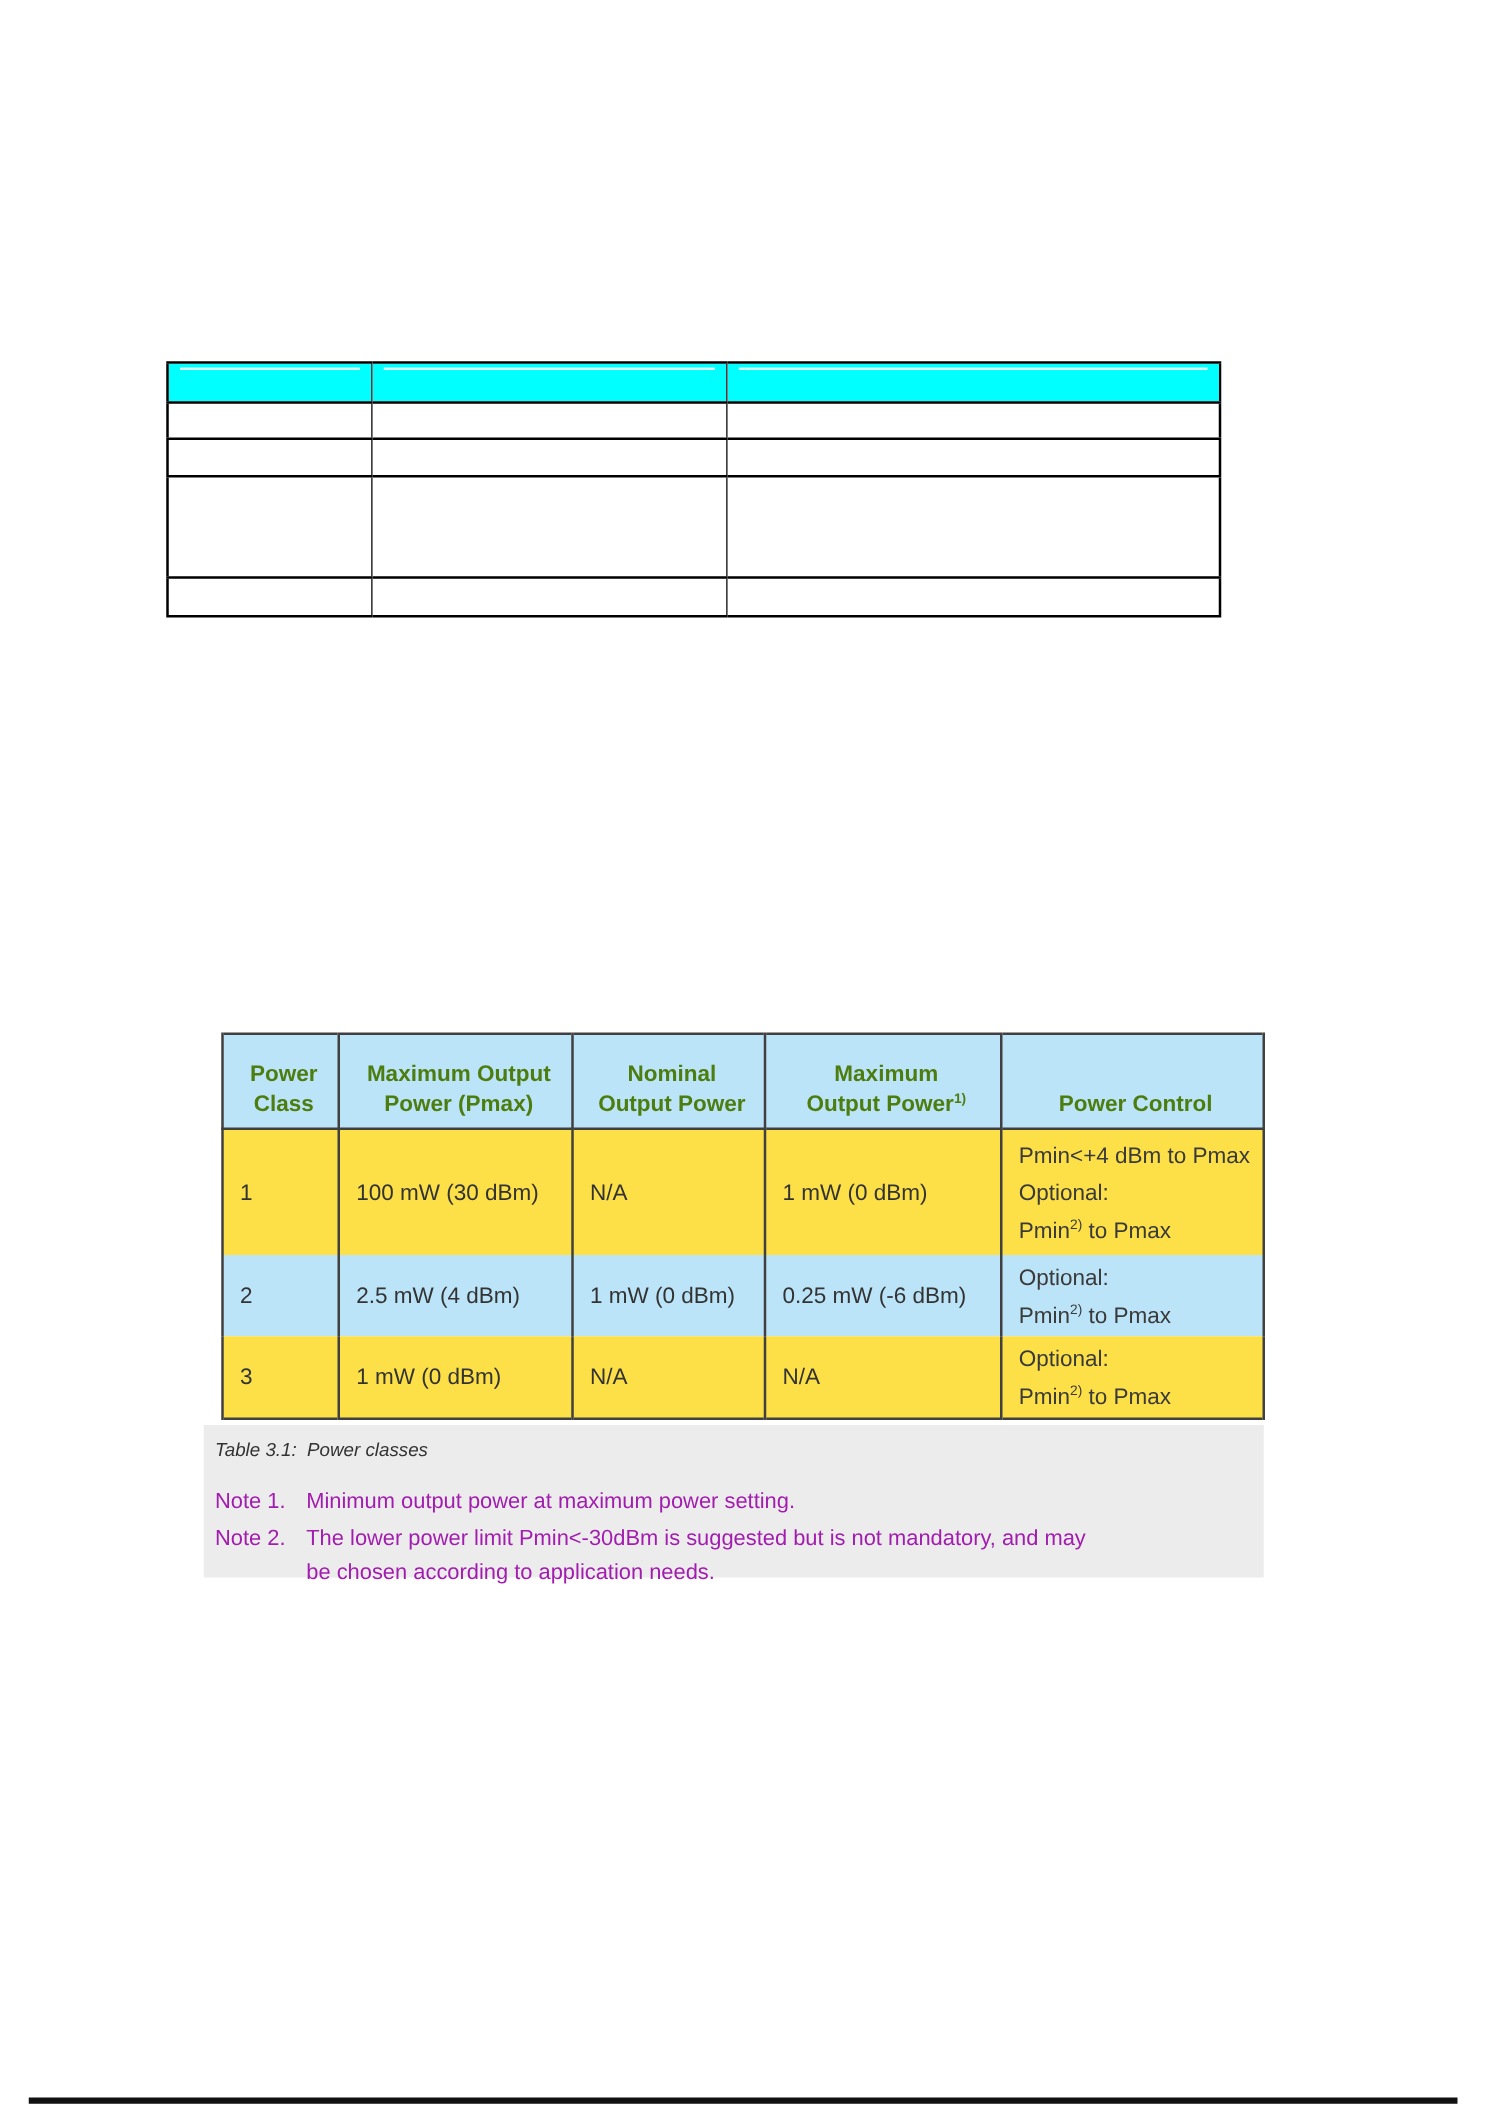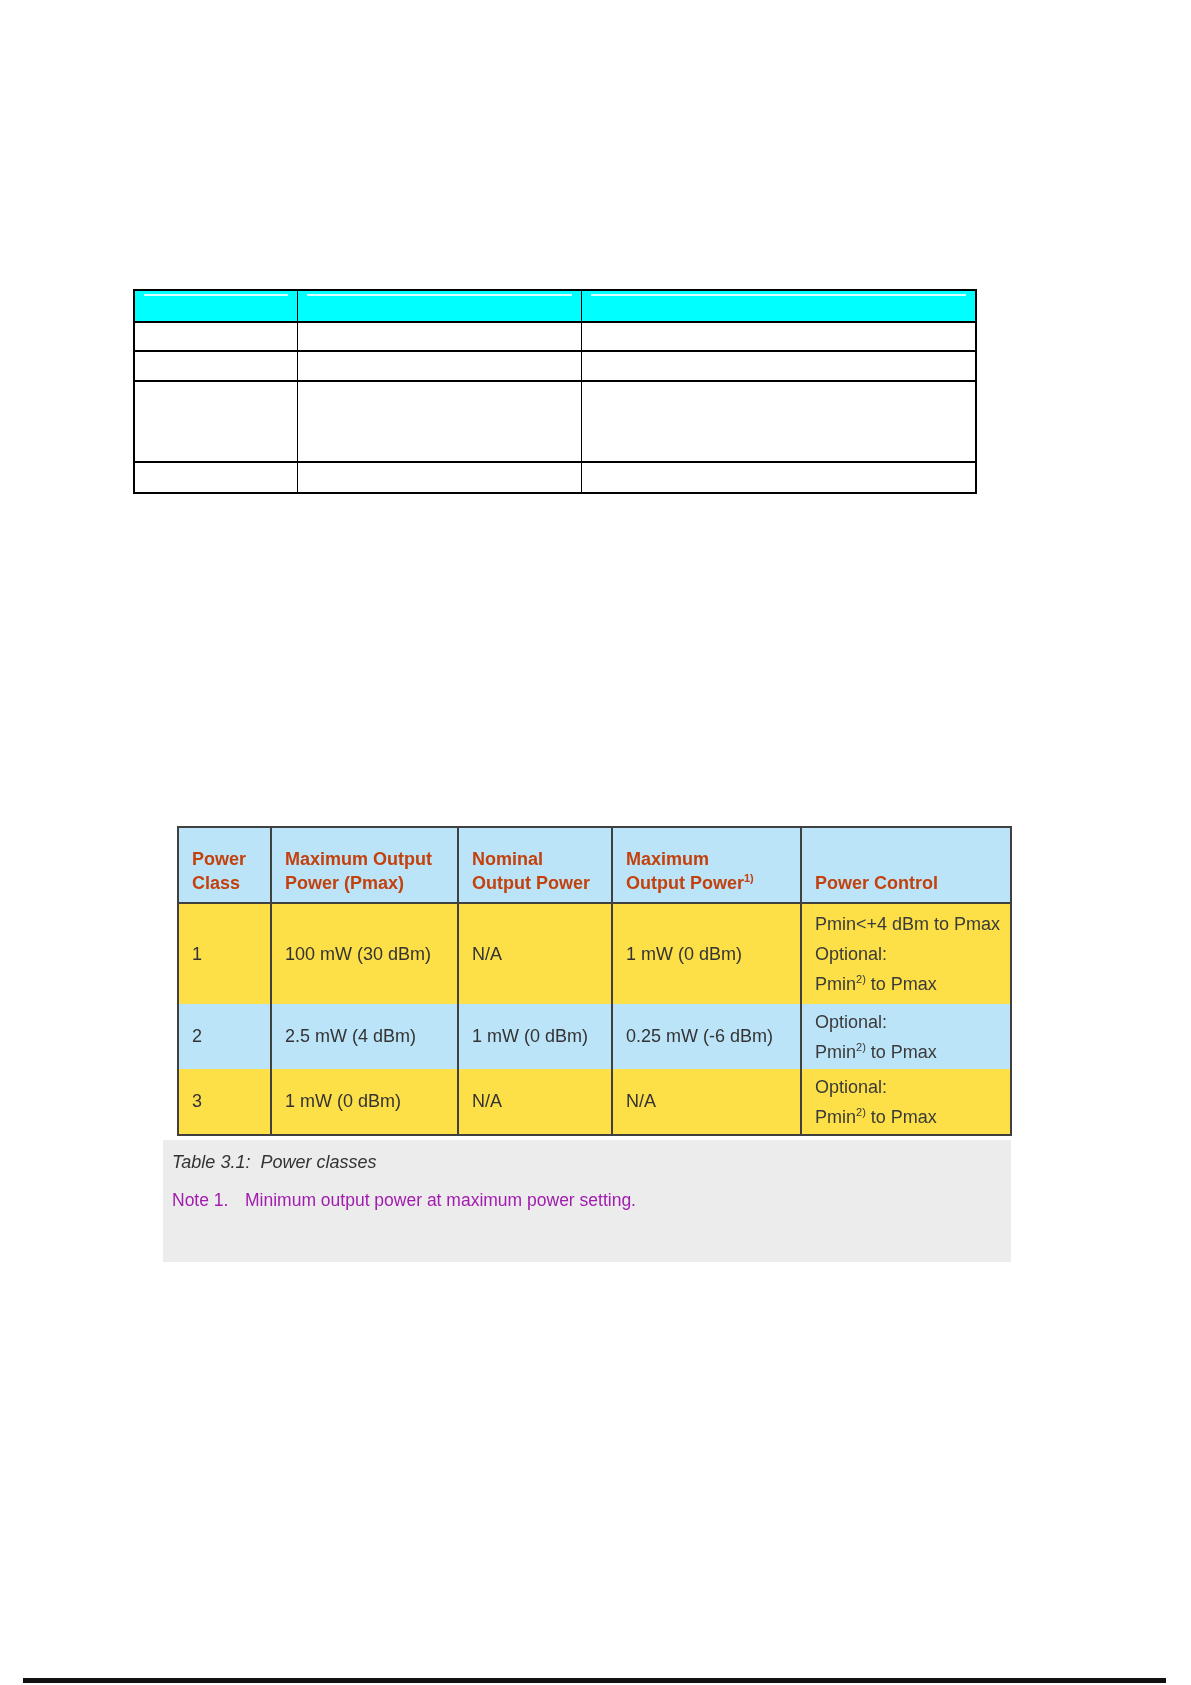--- a/index.html
+++ b/index.html
@@ -60,38 +60,39 @@
     border-right: 2px solid var(--pw-border, #404040);
     padding: 0 8px 0 13px;
     text-align: left;
   }
   .power-table thead th {
     height: 76px;
     background: var(--blue, #bce4f8);
     vertical-align: bottom;
     padding-bottom: 7px;
     font-weight: bold;
-    color: #c2410c;
+    color: #4d7c0f;
     border-bottom: 2px solid var(--pw-border, #404040);
+    text-align: center;
   }
   .power-table thead .cell-line { line-height: 24px; }
   .power-table tbody td { vertical-align: middle; background: #fde047; }
   .power-table tbody tr.hl td { background: var(--blue, #bce4f8); }
   .power-table tbody tr.pr0 td { height: 101px; }
   .power-table tbody tr.pr1 td { height: 65px; }
   .power-table tbody tr.pr2 td { height: 66px; }
   .power-table td.ctl { color: #3a3a3a; }
   .power-table td.ctl .cell-line { line-height: 30px; }
   sup { font-size: 11px; line-height: 0; }
 
   
   .caption {
     position: absolute;
     left: 172px; top: 1152px;
-    font-size: 18px;
+    font-size: 15px;
     font-style: italic;
     color: #333;
     white-space: pre-wrap;
   }
   .notes {
     position: absolute;
     left: 172px; top: 1184px;
     width: 800px;
     font-size: 17.5px;
     color: #a21caf;
@@ -218,17 +219,22 @@
       </tbody>
   </table>
 
   <div class="caption">Table 3.1:  Power classes</div>
 
   <div class="notes">
       <div class="note-row">
         <div class="note-label">Note 1.</div>
         <div class="note-text">Minimum output power at maximum power setting.</div>
       </div>
+      <div class="note-row">
+        <div class="note-label">Note 2.</div>
+        <div class="note-text">The lower power limit Pmin&lt;-30dBm is suggested but is not mandatory, and may
+be chosen according to application needs.</div>
+      </div>
     </div>
 
   <div class="bottom-bar"></div>
 
 </div>
 
 </body></html>

